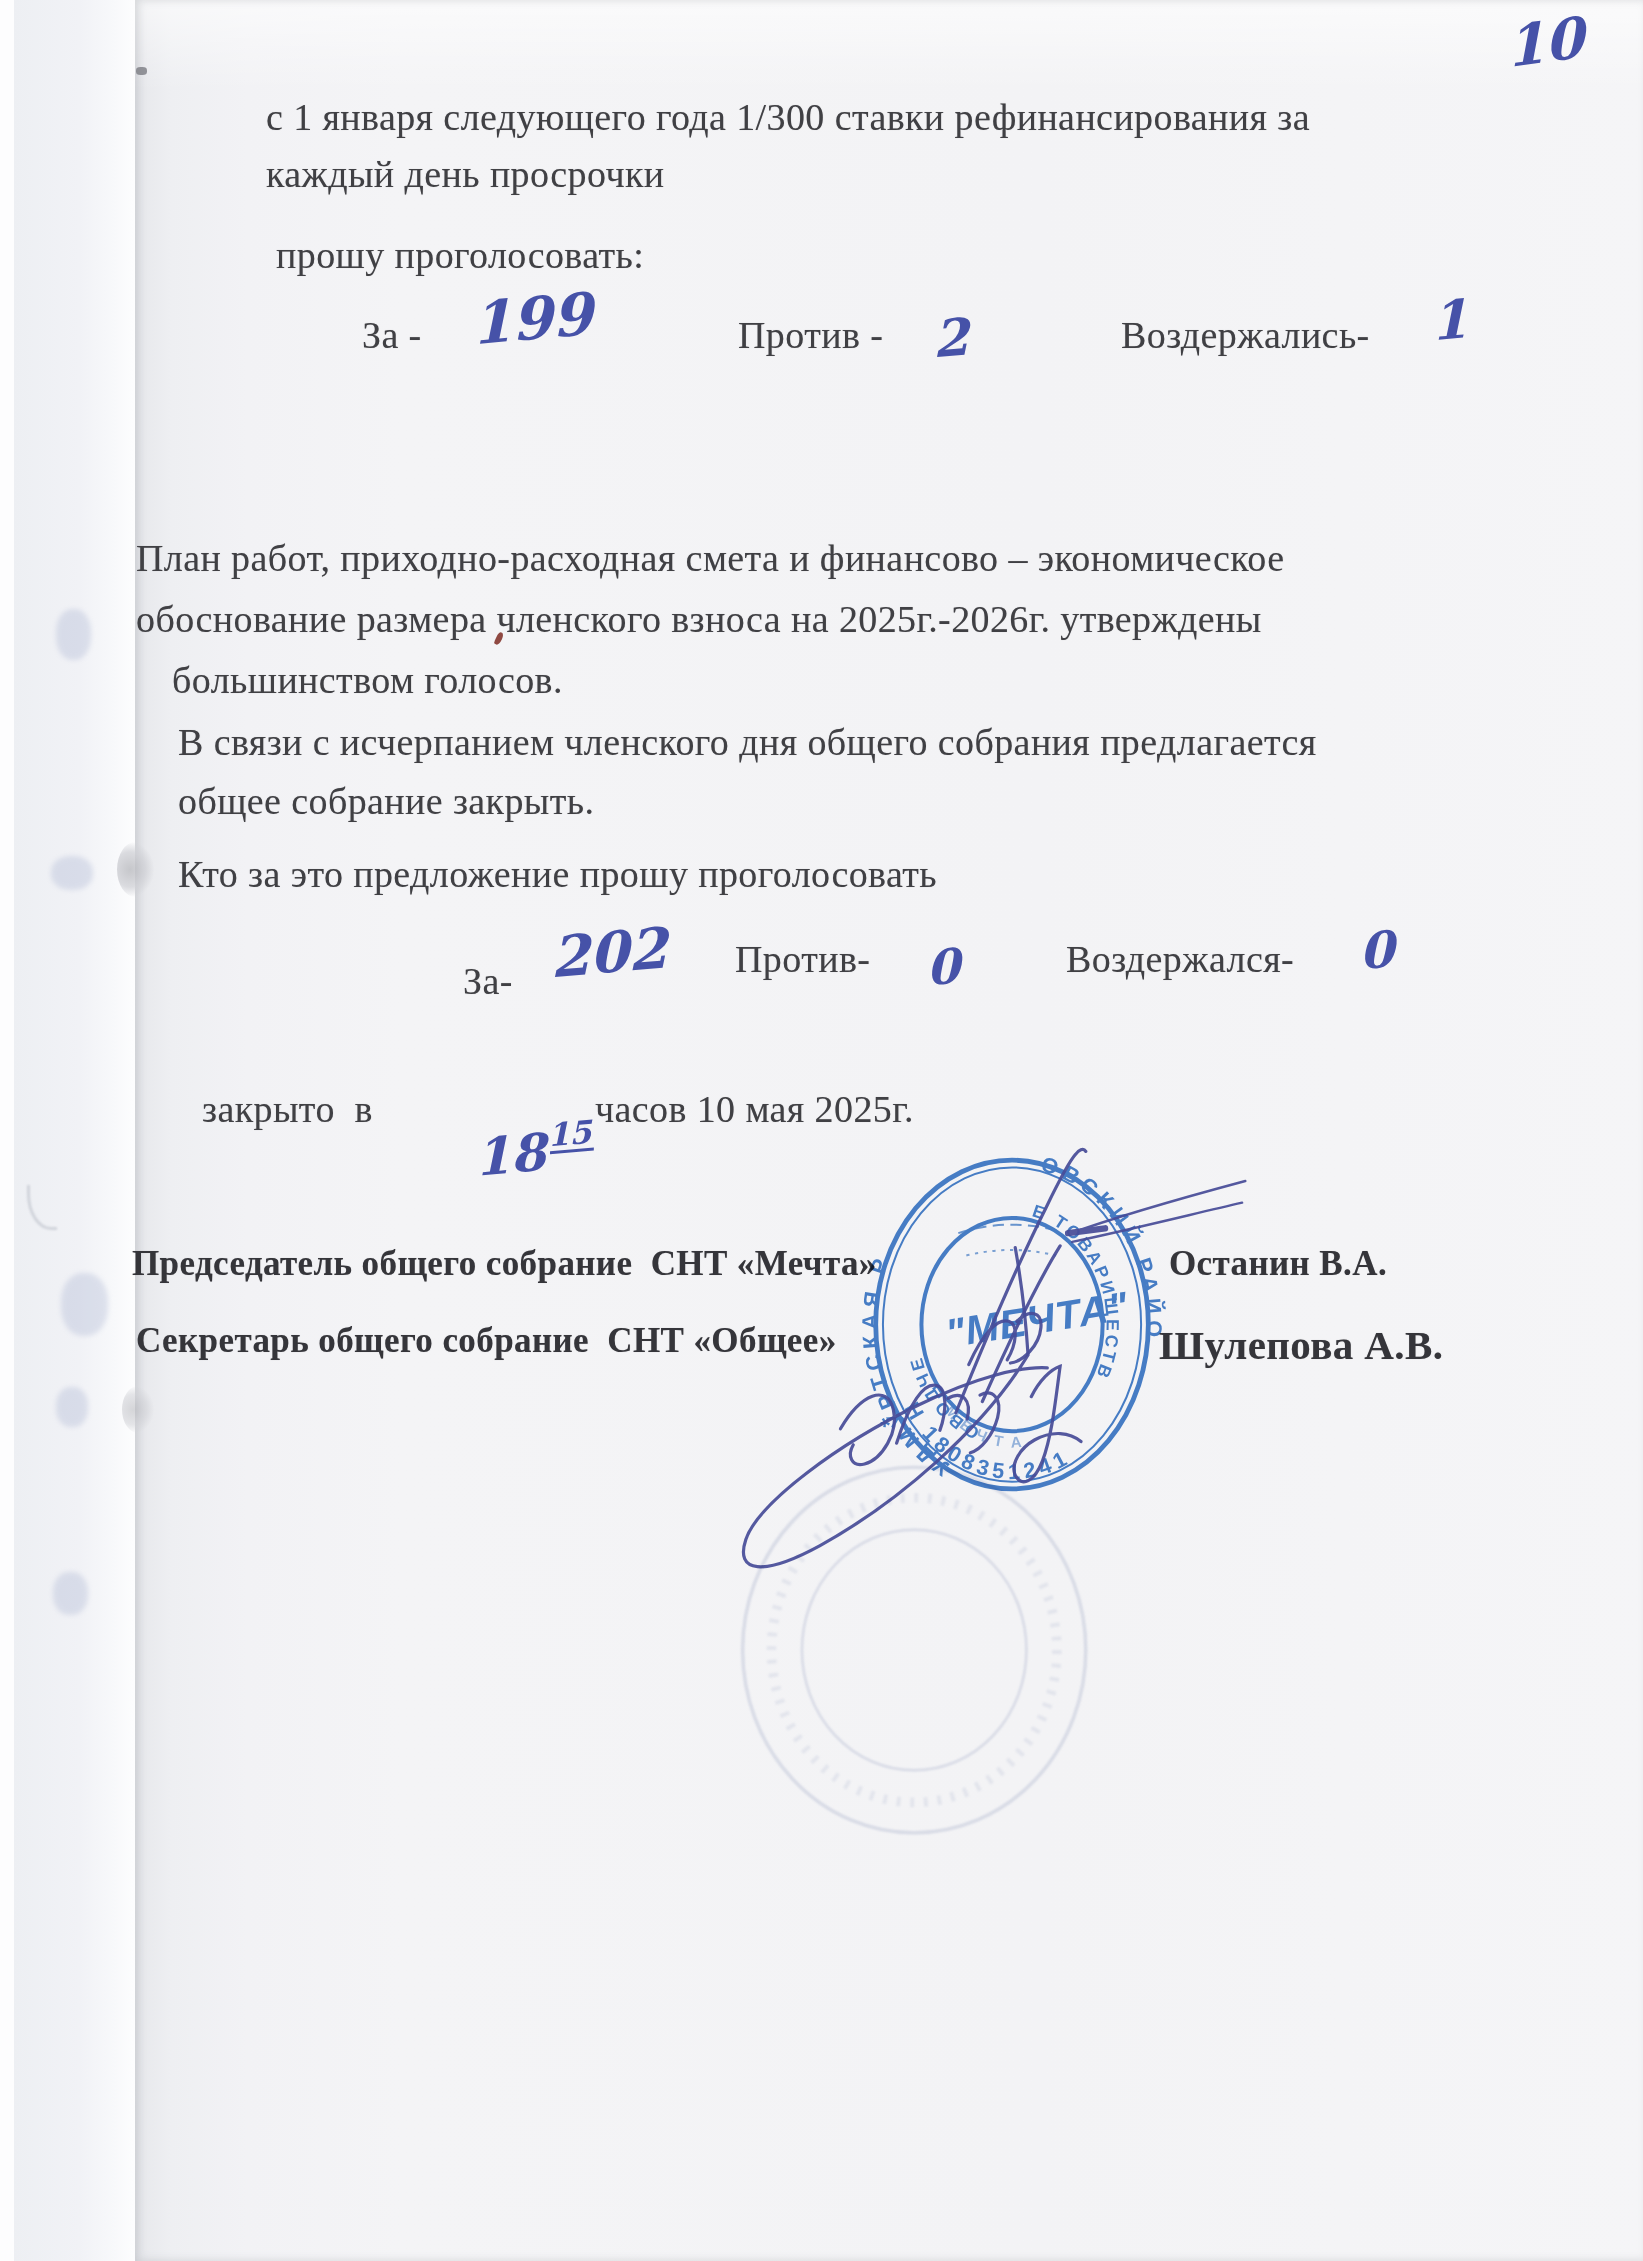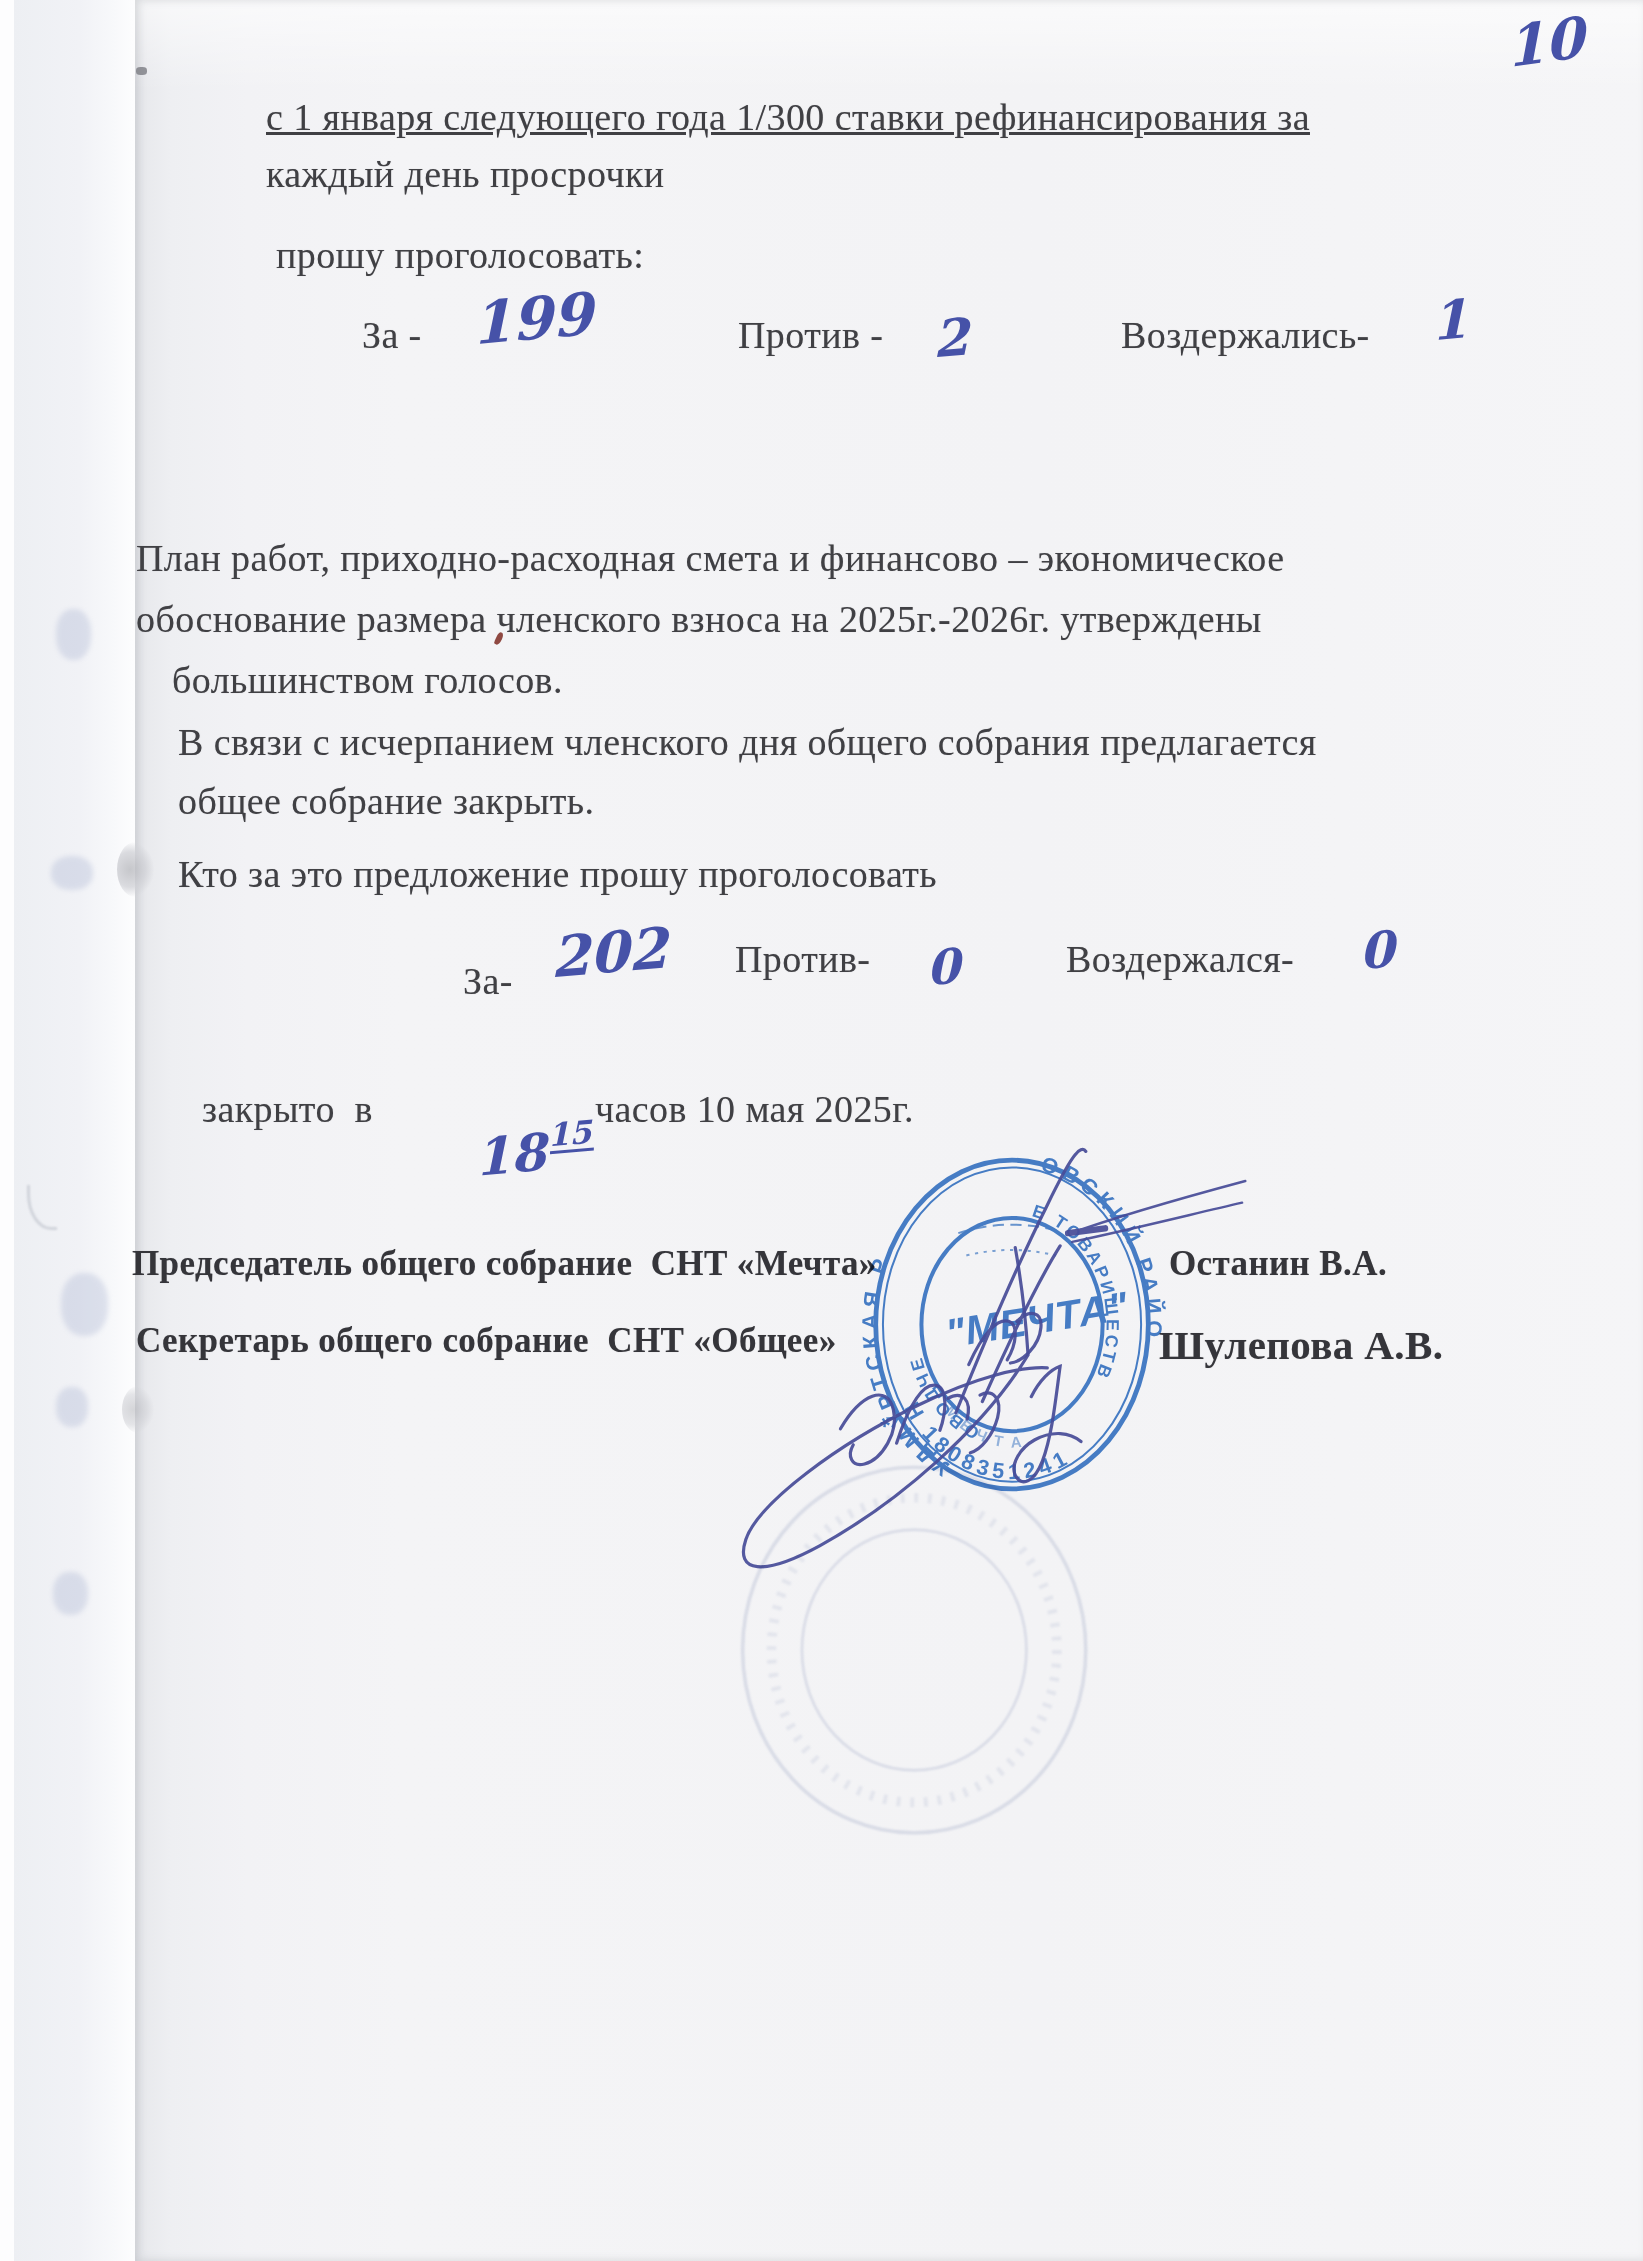--- a/index.html
+++ b/index.html
@@ -53,21 +53,21 @@
   <div class="artifact bleed" style="left:61px;top:1273px;width:47px;height:63px;"></div>
   <div class="artifact bleed" style="left:56px;top:1387px;width:32px;height:40px;"></div>
   <div class="artifact bleed" style="left:53px;top:1572px;width:35px;height:43px;"></div>
   <div class="artifact" style="left:27px;top:1185px;width:27px;height:42px;border-left:3.2px solid #9aa0ad;
               border-bottom:3.2px solid #9aa0ad;border-radius:0 0 0 80%;opacity:.35;filter:blur(0.8px);"></div>
   <div class="artifact hole" style="left:117px;top:842px;width:37px;height:55px;opacity:.75;"></div>
   <div class="artifact hole" style="left:122px;top:1386px;width:32px;height:47px;opacity:.55;"></div>
   <div class="artifact" style="left:136px;top:67px;width:11.2px;height:8px;background:#7a7c82;border-radius:40%;opacity:.8;"></div>
   <div class="artifact redmark" style="left:496px;top:632px;"></div>
 
-  <div class="txt" style="left:266px;top:95px;text-decoration:underline;">с 1 января следующего года 1/300 ставки рефинансирования за</div>
+  <div class="txt" style="left:266px;top:95px;">с 1 января следующего года 1/300 ставки рефинансирования за</div>
   <div class="txt" style="left:266px;top:152px;">каждый день просрочки</div>
   <div class="txt" style="left:276px;top:233px;">прошу проголосовать:</div>
 
   <div class="txt" style="left:362px;top:313px;">За -</div>
   <div class="hand" style="left:476px;top:290px;font-size:58px;">199</div>
   <div class="txt" style="left:738px;top:313px;">Против -</div>
   <div class="hand" style="left:937px;top:309px;font-size:51px;">2</div>
   <div class="txt" style="left:1121px;top:313px;">Воздержались-</div>
   <div class="hand" style="left:1435px;top:290px;font-size:53px;">1</div>
 

